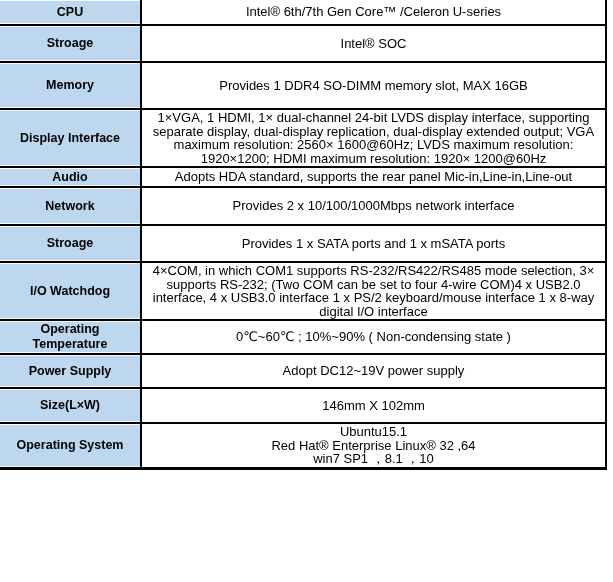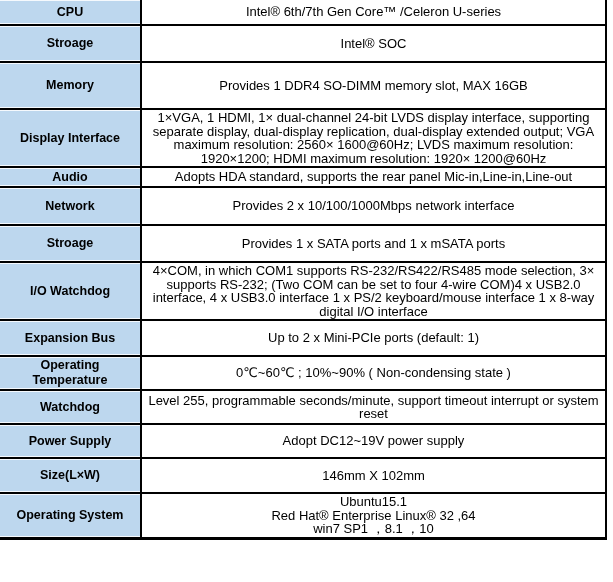--- a/index.html
+++ b/index.html
@@ -85,31 +85,23 @@
         <td class="val">Provides 2 x 10/100/1000Mbps network interface</td>
       </tr>
       <tr style="height:37px">
         <th class="lbl">Stroage</th>
         <td class="val">Provides 1 x SATA ports and 1 x mSATA ports</td>
       </tr>
       <tr style="height:58px">
         <th class="lbl">I/O Watchdog</th>
         <td class="val">4×COM, in which COM1 supports RS-232/RS422/RS485 mode selection, 3× supports RS-232; (Two COM can be set to four 4-wire COM)4 x USB2.0 interface, 4 x USB3.0 interface 1 x PS/2 keyboard/mouse interface 1 x 8-way digital I/O interface</td>
       </tr>
-      <tr style="height:36px">
-        <th class="lbl">Expansion Bus</th>
-        <td class="val">Up to 2 x Mini-PCIe ports (default: 1)</td>
-      </tr>
       <tr style="height:32px">
         <th class="lbl">Operating Temperature</th>
         <td class="val">0℃~60℃ ; 10%~90% ( Non-condensing state )</td>
-      </tr>
-      <tr style="height:34px">
-        <th class="lbl">Watchdog</th>
-        <td class="val">Level 255, programmable seconds/minute, support timeout interrupt or system reset</td>
       </tr>
       <tr style="height:34px">
         <th class="lbl">Power Supply</th>
         <td class="val">Adopt DC12~19V power supply</td>
       </tr>
       <tr style="height:35px">
         <th class="lbl">Size(L×W)</th>
         <td class="val">146mm X 102mm</td>
       </tr>
       <tr style="height:37px">

